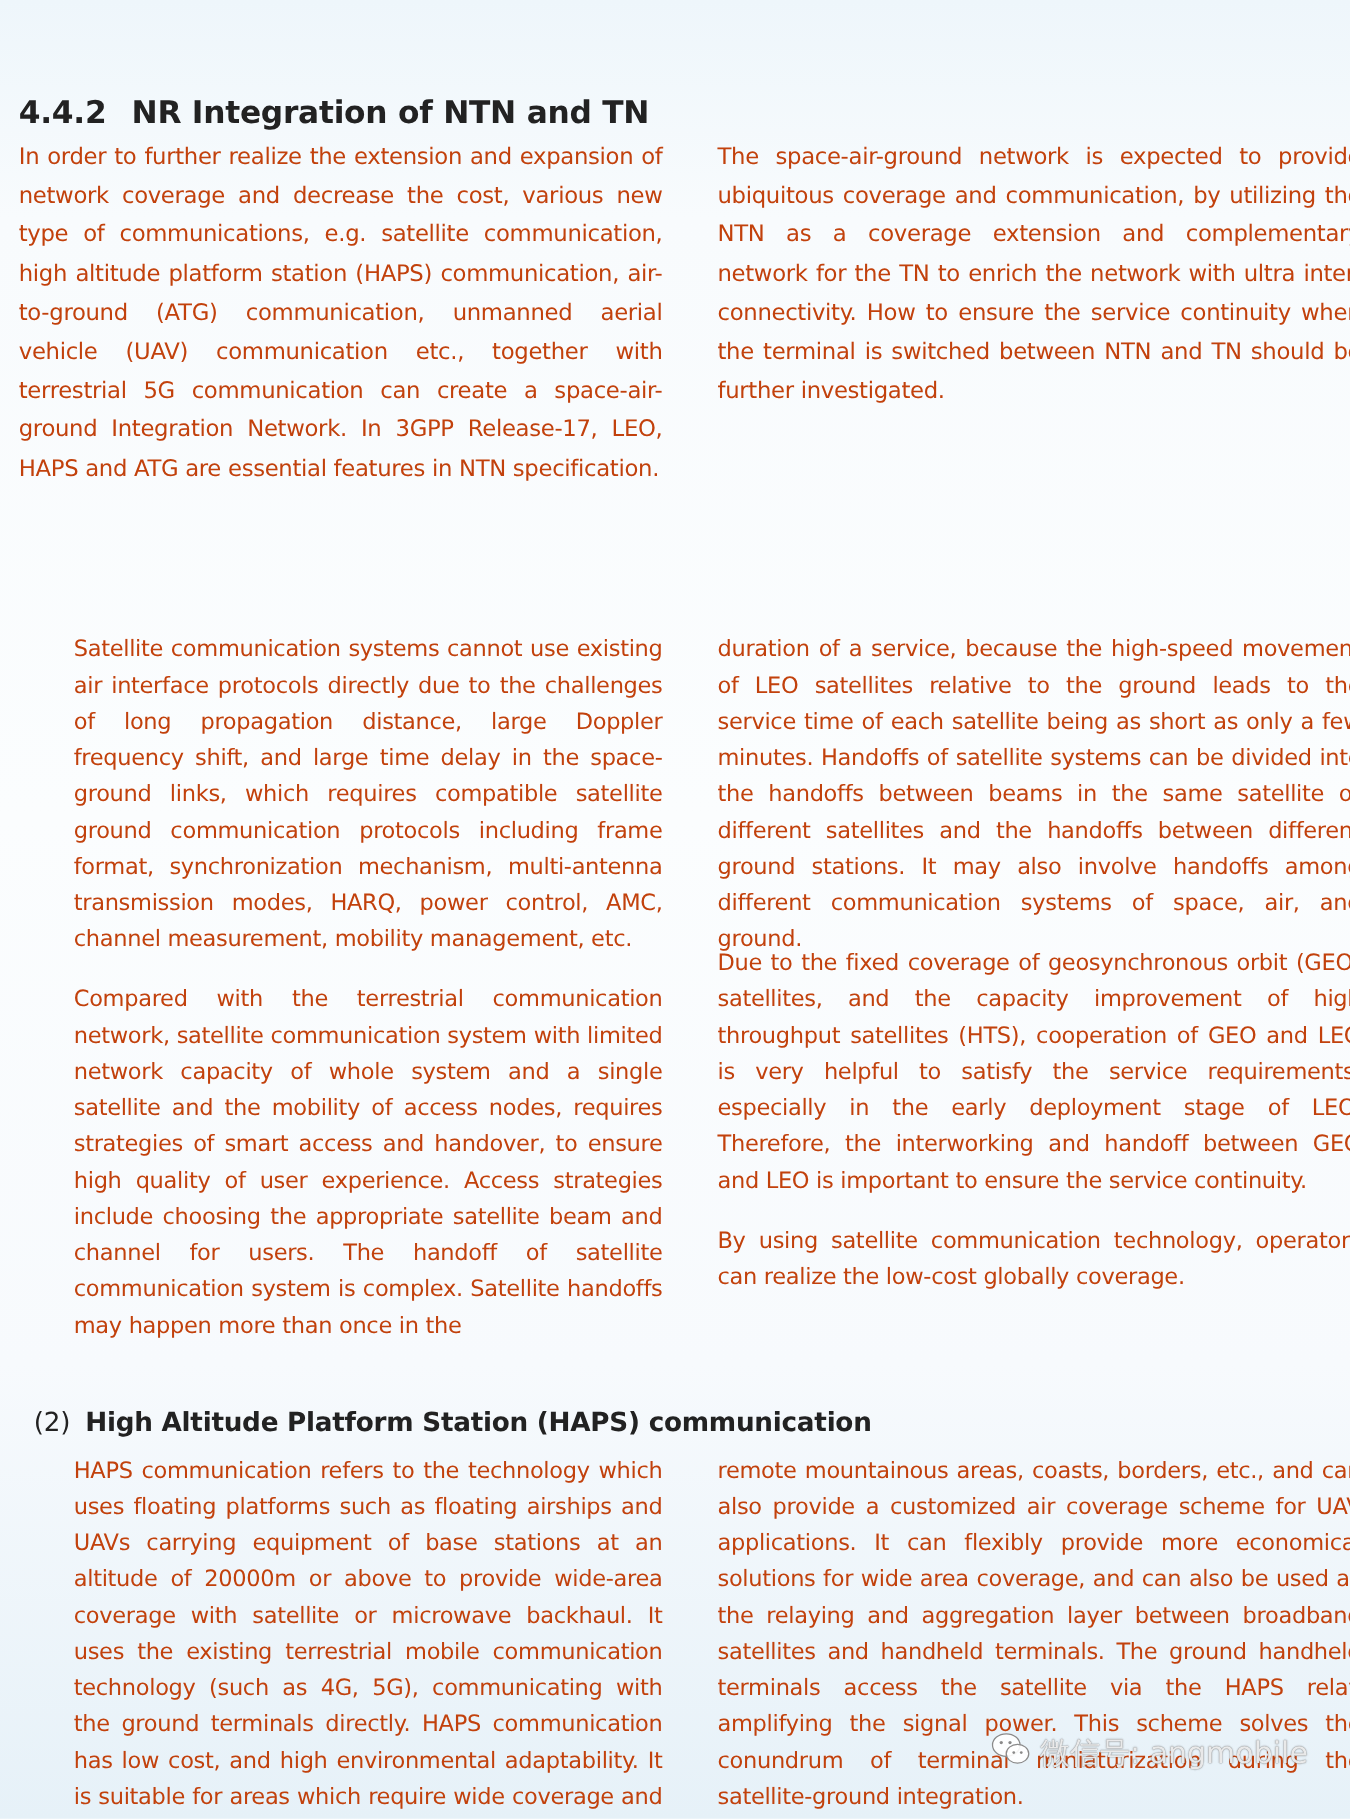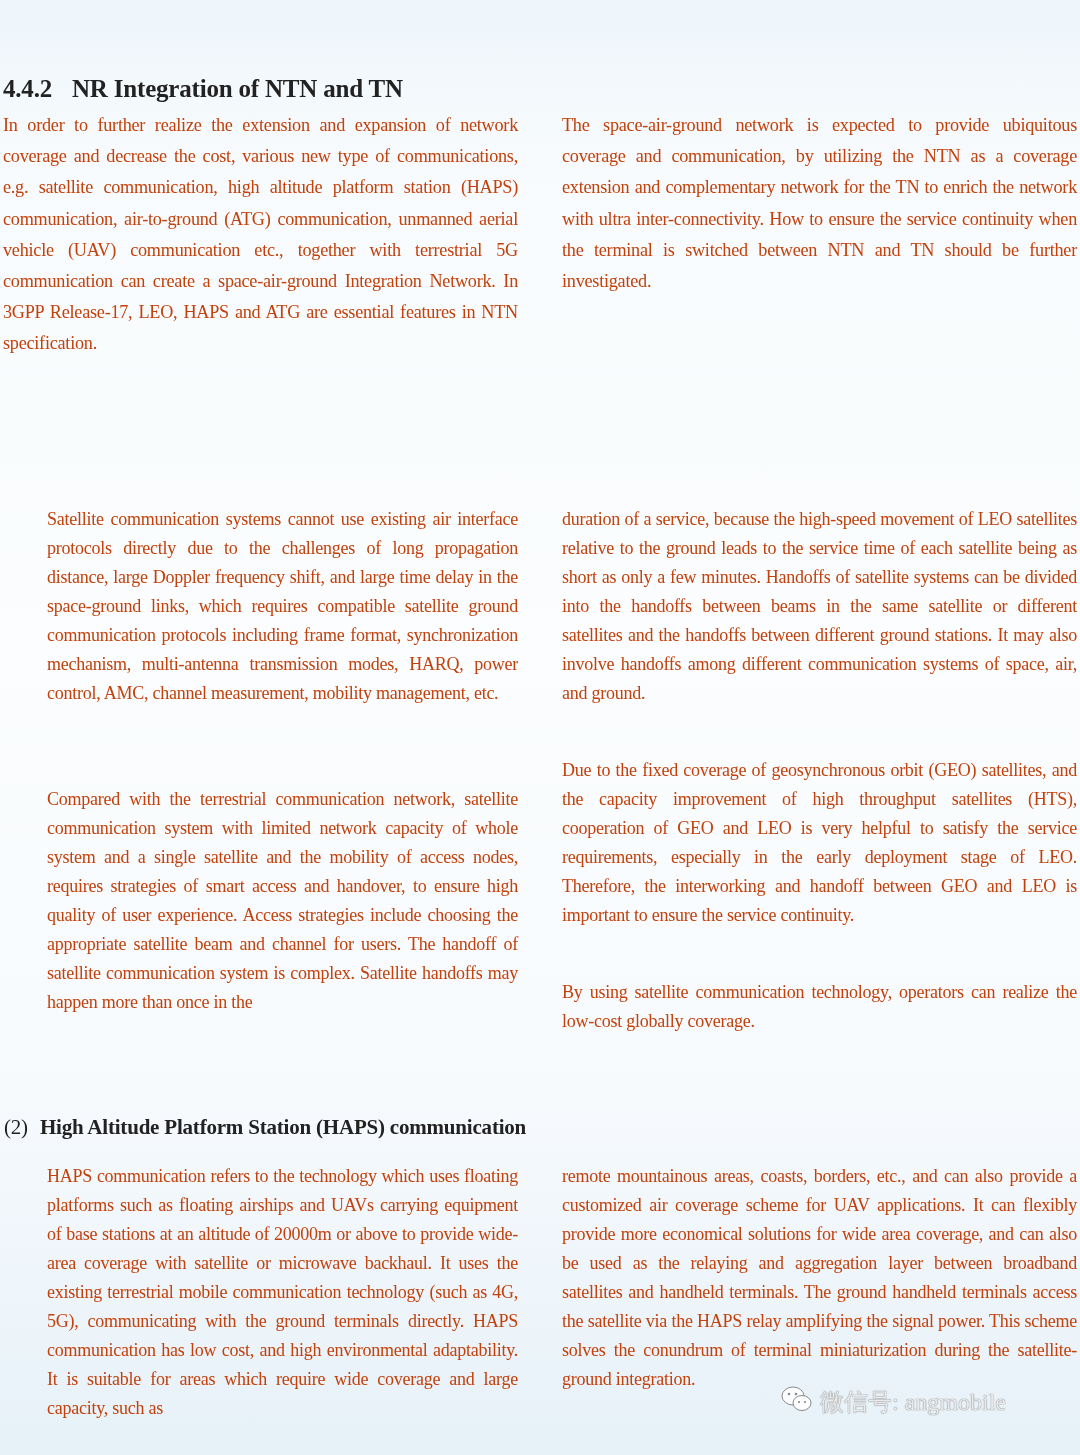--- a/index.html
+++ b/index.html
@@ -2,21 +2,21 @@
 <html><head>
   <meta charset="utf-8">
   <style>
     html, body { margin: 0; padding: 0; }
     body {
       width: 1080px; height: 1455px; overflow: hidden; position: relative;
       background: linear-gradient(180deg, #eef6fb 0%, #f8fbfd 12%, #fbfdfe 45%, #f7fafd 75%, #e6f1f8 100%);
       font-family: "DejaVu Sans", "Liberation Sans", sans-serif;
       color: #3a3a3a;
     }
-    .page { position: absolute; left: 0; top: 0; width: 857px; height: 1455px; font-family: Liberation Serif, serif; }
+    .page { position: absolute; left: 12px; top: 0; width: 857px; height: 1455px; }
     .h-section {
       position: absolute; left: 3px; top: 58px;
       font-size: 25px; font-weight: bold; color: #222;
       letter-spacing: -0.2px; white-space: nowrap;
     }
     .h-section .num { margin-right: 20px; }
     .para {
       position: absolute; margin: 0;
       font-size: 18.2px; line-height: 31.2px;
       text-align: justify; color: #c2410c;
@@ -50,21 +50,21 @@
   <p class="para" style="left:562px; top:110px; width:515px;">The space-air-ground network is expected to provide ubiquitous coverage and communication, by utilizing the NTN as a coverage extension and complementary network for the TN to enrich the network with ultra inter-connectivity. How to ensure the service continuity when the terminal is switched between NTN and TN should be further investigated.</p>
 
 
   <p class="para sub-para" style="left:47px; top:505px; width:471px;">Satellite communication systems cannot use existing air interface protocols directly due to the challenges of long propagation distance, large Doppler frequency shift, and large time delay in the space-ground links, which requires compatible satellite ground communication protocols including frame format, synchronization mechanism, multi-antenna transmission modes, HARQ, power control, AMC, channel measurement, mobility management, etc.</p>
   <p class="para sub-para" style="left:47px; top:785px; width:471px;">Compared with the terrestrial communication network, satellite communication system with limited network capacity of whole system and a single satellite and the mobility of access nodes, requires strategies of smart access and handover, to ensure high quality of user experience. Access strategies include choosing the appropriate satellite beam and channel for users. The handoff of satellite communication system is complex. Satellite handoffs may happen more than once in the</p>
 
   <p class="para sub-para" style="left:562px; top:505px; width:515px;">duration of a service, because the high-speed movement of LEO satellites relative to the ground leads to the service time of each satellite being as short as only a few minutes. Handoffs of satellite systems can be divided into the handoffs between beams in the same satellite or different satellites and the handoffs between different ground stations. It may also involve handoffs among different communication systems of space, air, and ground.</p>
   <p class="para sub-para" style="left:562px; top:756px; width:515px;">Due to the fixed coverage of geosynchronous orbit (GEO) satellites, and the capacity improvement of high throughput satellites (HTS), cooperation of GEO and LEO is very helpful to satisfy the service requirements, especially in the early deployment stage of LEO. Therefore, the interworking and handoff between GEO and LEO is important to ensure the service continuity.</p>
   <p class="para sub-para" style="left:562px; top:978px; width:515px;">By using satellite communication technology, operators can realize the low-cost globally coverage.</p>
 
-  <h2 class="h-sub" style="top:1115px; margin:0;">
+  <h2 class="h-sub" style="top:1115px; margin:11px;">
     <span class="num">(2)</span><span>High Altitude Platform Station (HAPS) communication</span>
   </h2>
 
   <p class="para sub-para" style="left:47px; top:1162px; width:471px;">HAPS communication refers to the technology which uses floating platforms such as floating airships and UAVs carrying equipment of base stations at an altitude of 20000m or above to provide wide-area coverage with satellite or microwave backhaul. It uses the existing terrestrial mobile communication technology (such as 4G, 5G), communicating with the ground terminals directly. HAPS communication has low cost, and high environmental adaptability. It is suitable for areas which require wide coverage and large capacity, such as</p>
   <p class="para sub-para" style="left:562px; top:1162px; width:515px;">remote mountainous areas, coasts, borders, etc., and can also provide a customized air coverage scheme for UAV applications. It can flexibly provide more economical solutions for wide area coverage, and can also be used as the relaying and aggregation layer between broadband satellites and handheld terminals. The ground handheld terminals access the satellite via the HAPS relay amplifying the signal power. This scheme solves the conundrum of terminal miniaturization during the satellite-ground integration.</p>
 
   <div class="watermark">
     <span>
       <svg viewBox="0 0 34 30">
         <ellipse cx="13" cy="12" rx="11" ry="9" fill="rgba(255,255,255,0.85)" stroke="#8a8a8a" stroke-width="1"></ellipse>

